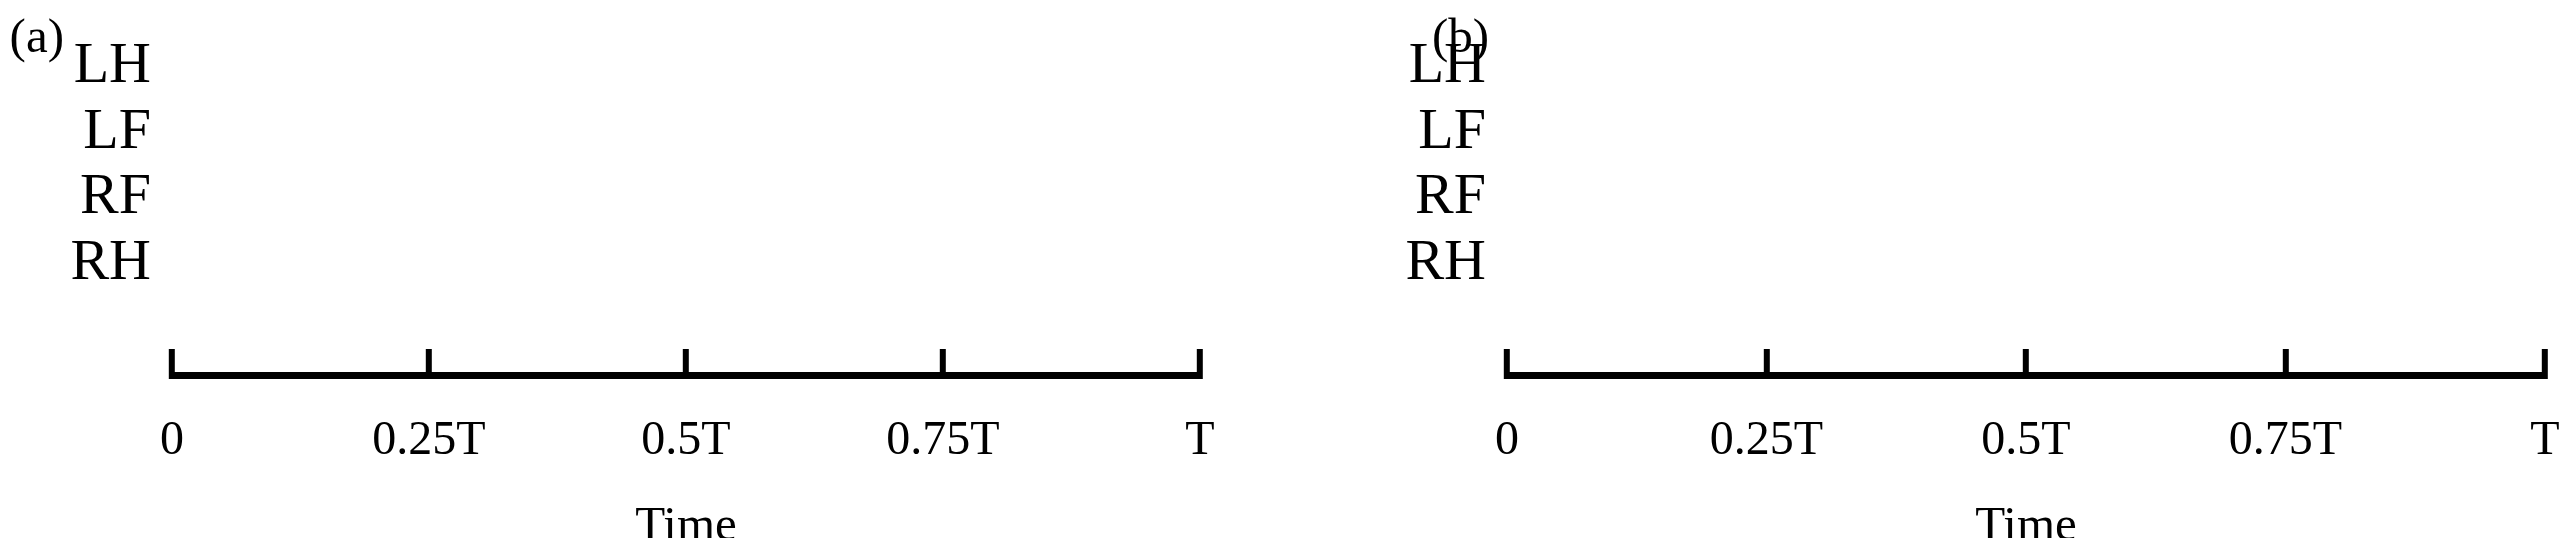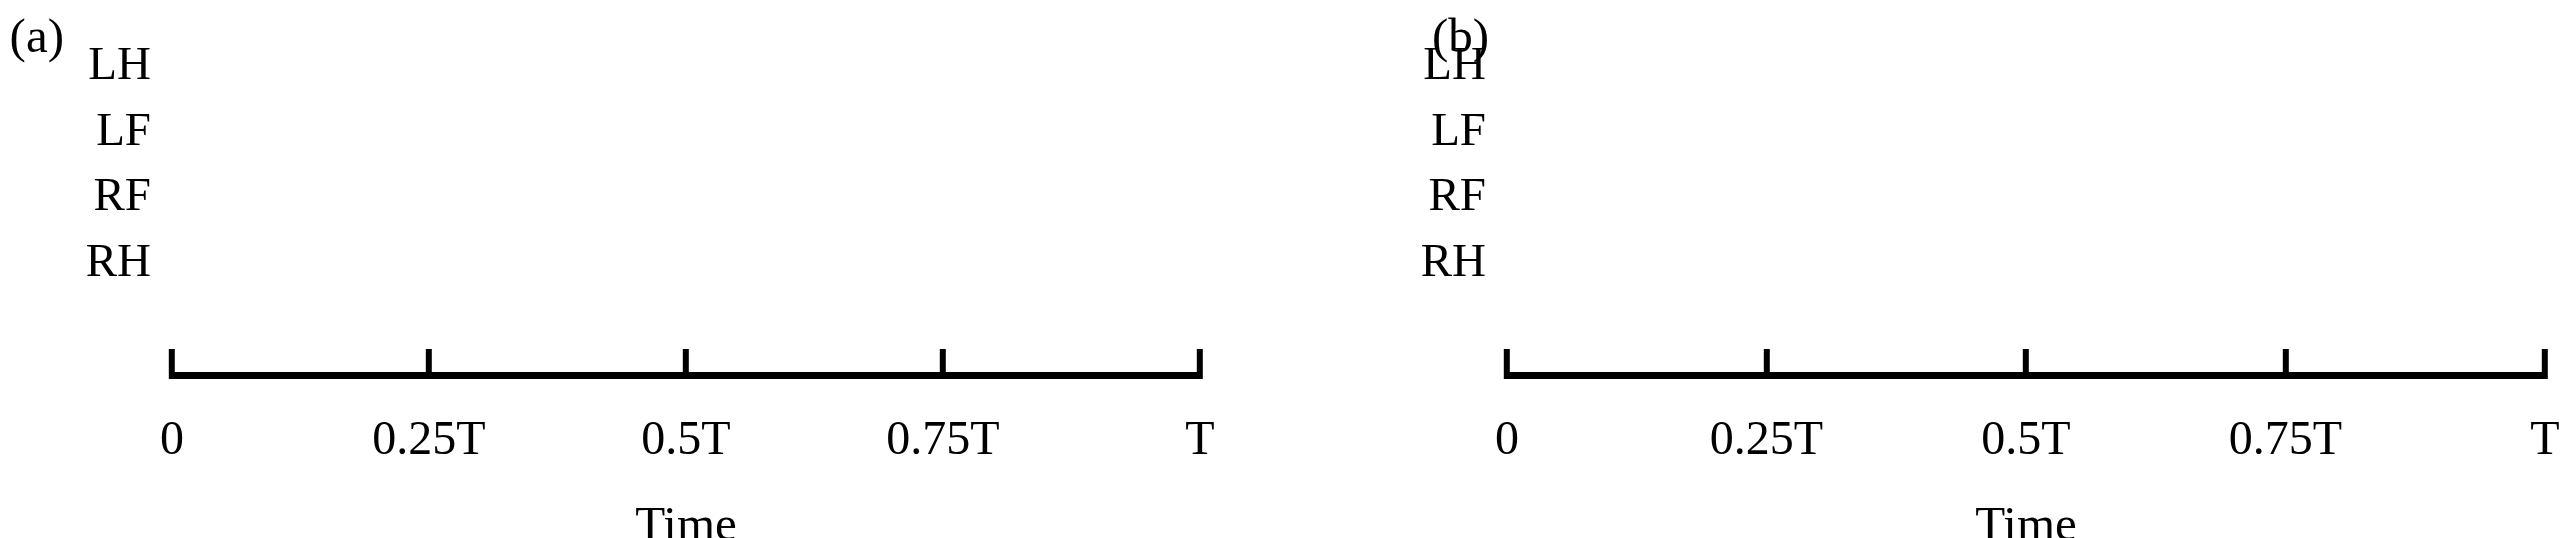--- a/index.html
+++ b/index.html
@@ -42,21 +42,21 @@
   .row {
     position: absolute;
     height: 43px;
   }
   .row-label {
     position: absolute;
     right: 100%;
     top: 50%;
     transform: translateY(-50%);
     margin-right: 21px;
-    font-size: 47px;
+    font-size: 58px;
     line-height: 1;
     white-space: nowrap;
   }
   .track {
     position: absolute;
     left: 0;
     top: 0;
     width: 100%;
     height: 100%;
   }

